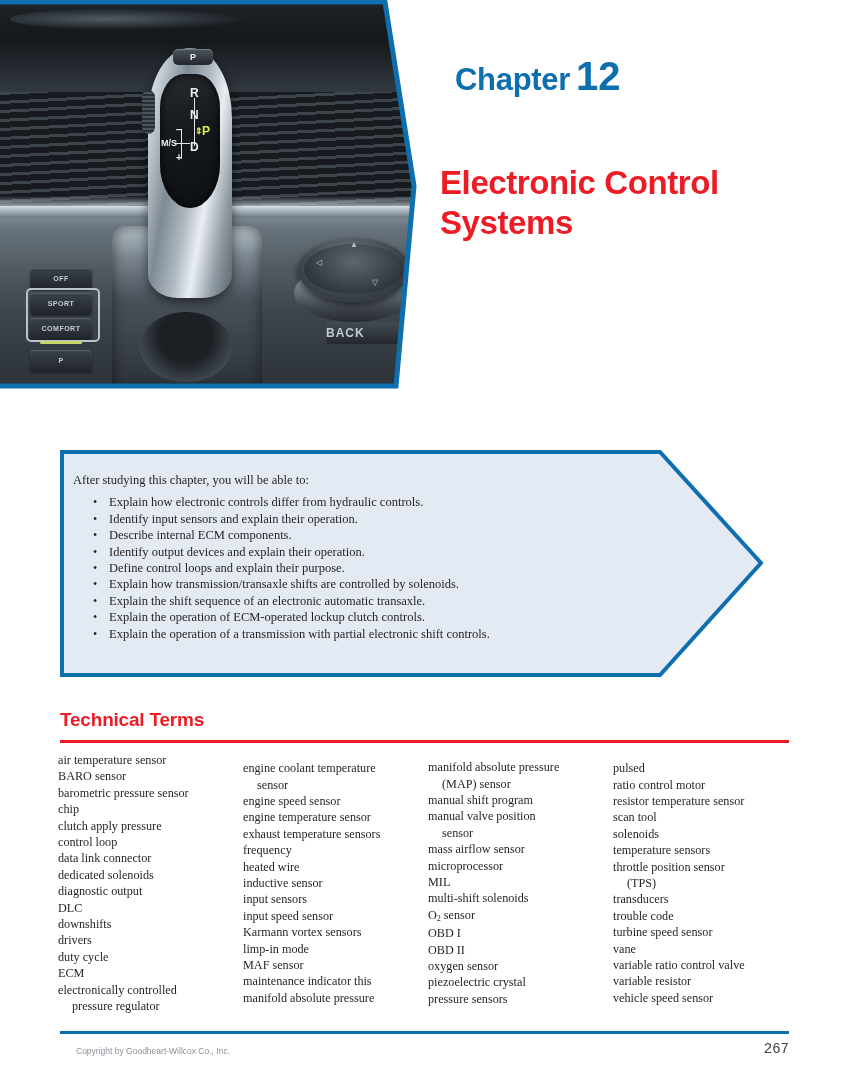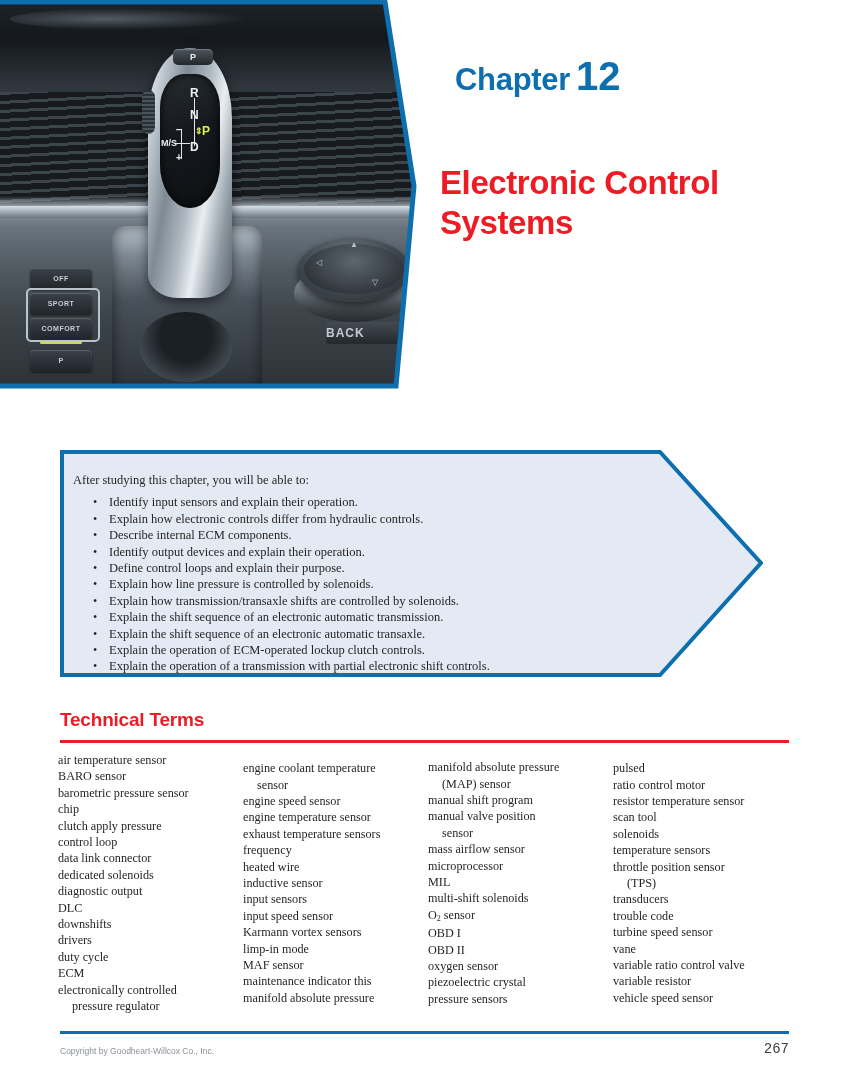--- a/index.html
+++ b/index.html
@@ -276,21 +276,21 @@
   .tt-col div { white-space: pre-wrap; }
   .tt-col div.cont { text-indent: 14px; }
   sub { font-size: 8px; vertical-align: baseline; position: relative; top: 2px; }
 
   
   .foot-rule {
     position: absolute; left: 60px; top: 1031px; width: 729px; height: 3px;
     background: #0d6fae;
   }
   .foot-copy {
-    position: absolute; left: 60px; top: 1046px;
+    position: absolute; left: 76px; top: 1046px;
     font-family: "Liberation Sans", sans-serif;
     font-size: 8.5px;
     color: #8b9097;
     text-align: center;
   }
   .foot-page {
     position: absolute; right: 60px; top: 1041px;
     font-family: Liberation Mono, monospace;
     font-size: 14px;
     color: #3b3f45;
@@ -362,28 +362,26 @@
   <div>Systems</div>
 </div>
 
 <div class="objectives">
   <svg class="obj-shape" viewBox="0 0 703 227" preserveAspectRatio="none">
     <path d="M 2 2 L 600 2 L 701 113 L 600 225 L 2 225 Z"></path>
   </svg>
   <div class="obj-content">
     <p class="obj-intro">After studying this chapter, you will be able to:</p>
     <ul class="obj-list">
+        <li>Explain how electronic controls differ from hydraulic controls.</li>
         <li>Identify input sensors and explain their operation.</li>
-        <li>Explain how electronic controls differ from hydraulic controls.</li>
         <li>Describe internal ECM components.</li>
         <li>Identify output devices and explain their operation.</li>
         <li>Define control loops and explain their purpose.</li>
-        <li>Explain how line pressure is controlled by solenoids.</li>
         <li>Explain how transmission/transaxle shifts are controlled by solenoids.</li>
-        <li>Explain the shift sequence of an electronic automatic transmission.</li>
         <li>Explain the shift sequence of an electronic automatic transaxle.</li>
         <li>Explain the operation of ECM-operated lockup clutch controls.</li>
         <li>Explain the operation of a transmission with partial electronic shift controls.</li>
       </ul>
   </div>
 </div>
 
 <div class="tt-head">Technical Terms</div>
 <div class="tt-rule"></div>
 <div class="tt-cols">

